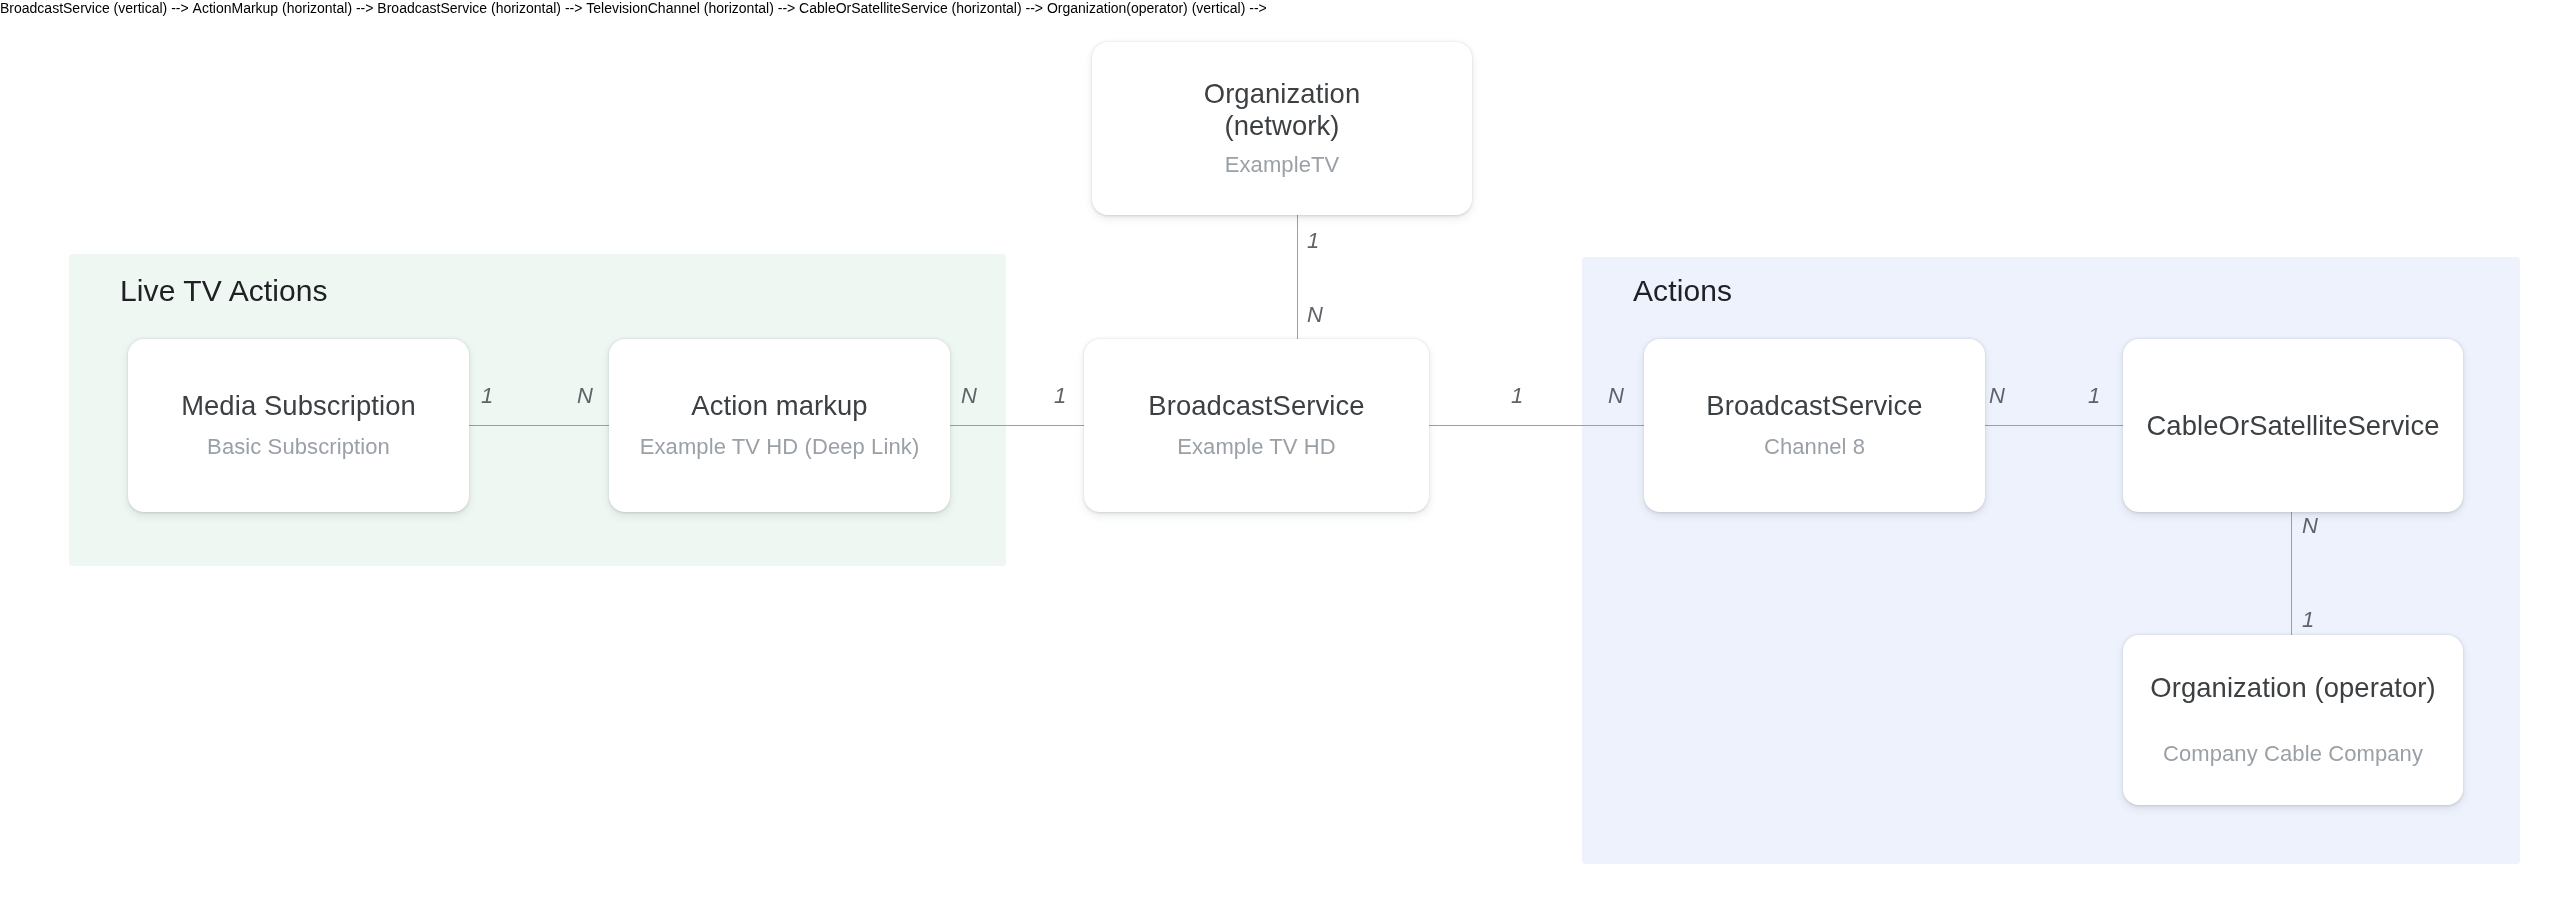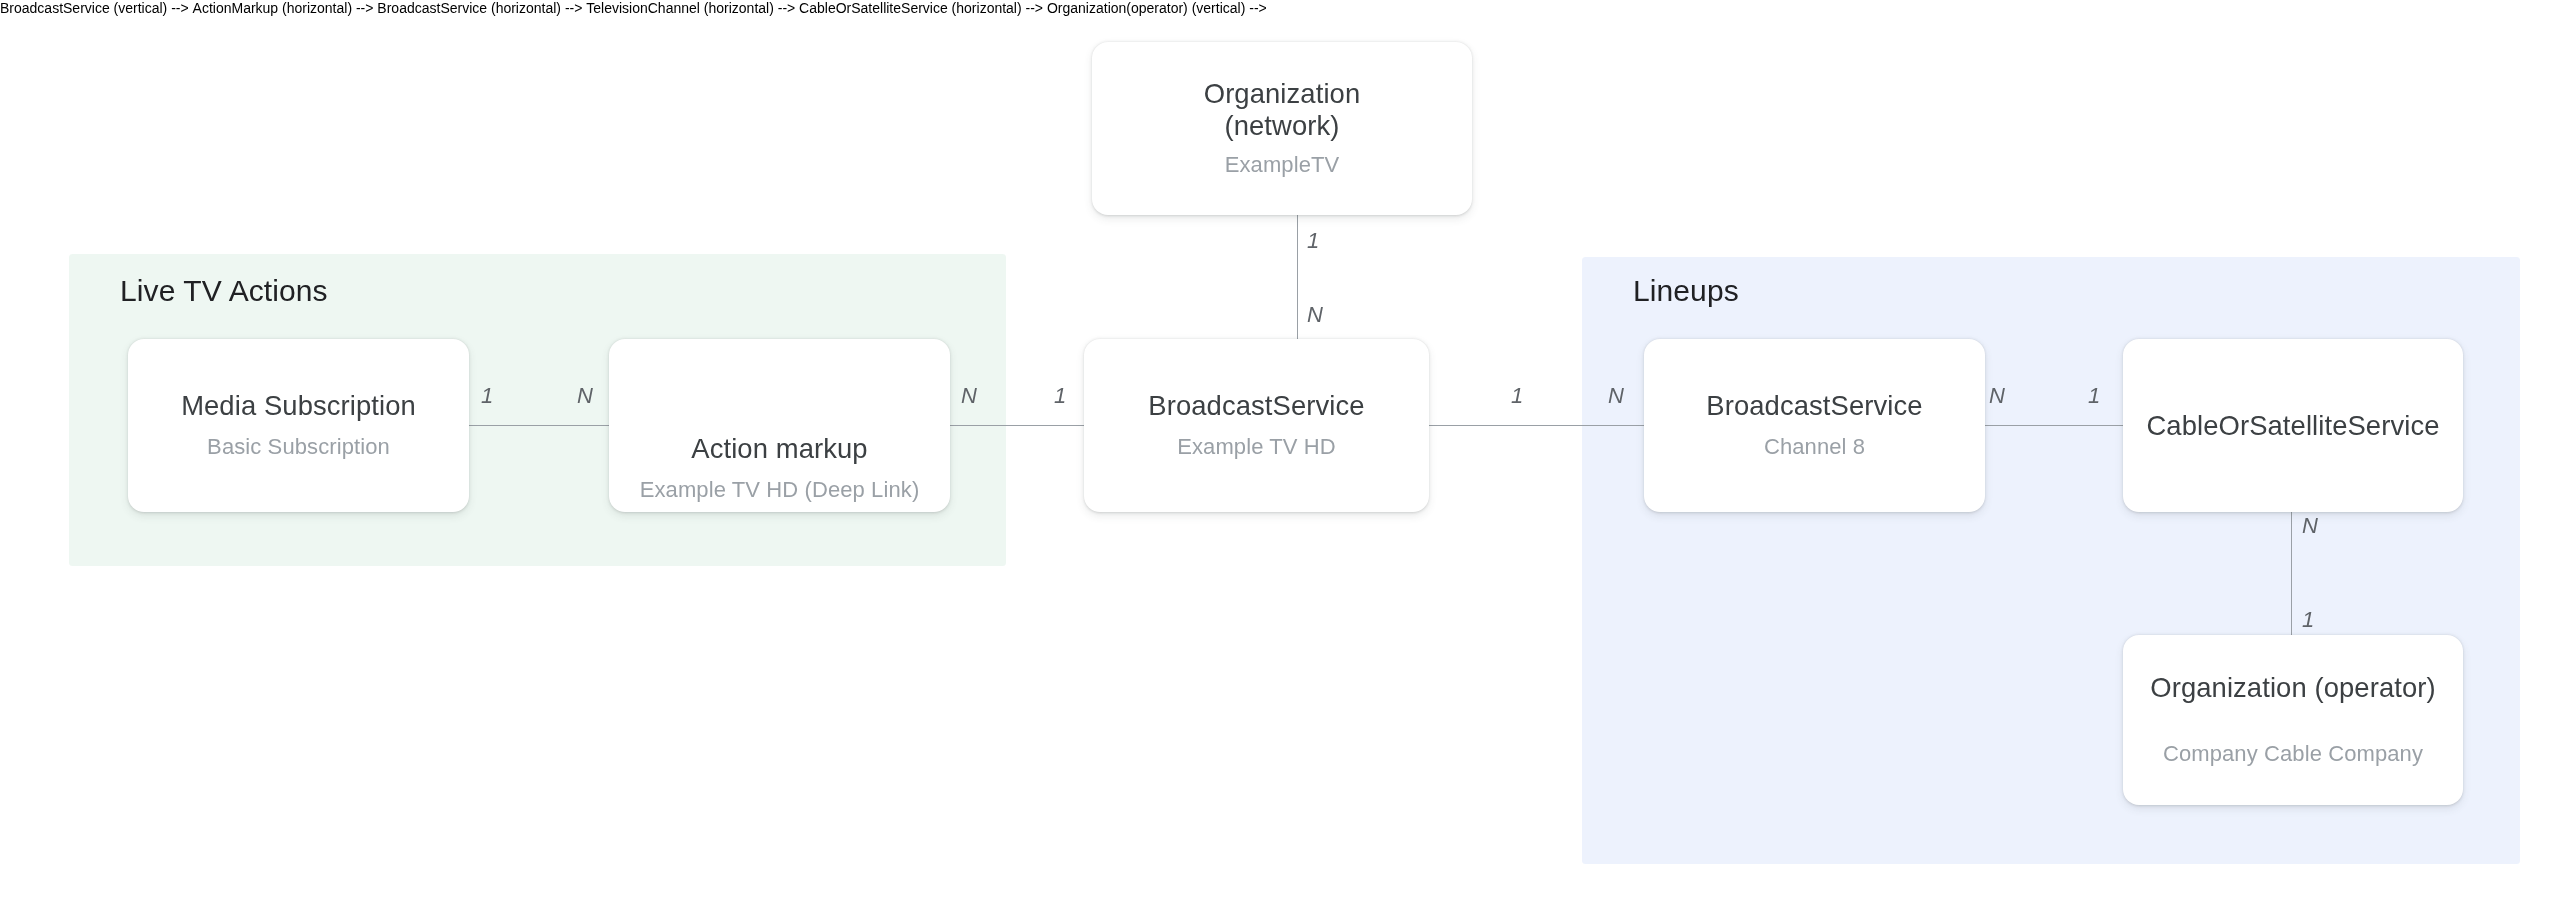--- a/index.html
+++ b/index.html
@@ -96,21 +96,21 @@
 
 <div id="stage">
 
   
   <div class="panel" style="left:69px; top:254px; width:937px; height:312px; background:#eef7f2;"></div>
 
   <div class="panel-title" style="left:120px; top:274px;">Live TV Actions</div>
 
   <div class="panel" style="left:1582px; top:257px; width:938px; height:607px; background:#edf2fd;"></div>
 
-  <div class="panel-title" style="left:1633px; top:274px;">Lineups</div>
+  <div class="panel-title" style="left:1633px; top:274px;">Actions</div>
 
   
 
    BroadcastService (vertical) --&gt;
   <div class="edge-v" style="left:1297px; top:214px; height:125px;"></div>
   <div class="card-mult" style="left:1307px; top:228px;">1</div>
   <div class="card-mult" style="left:1307px; top:302px;">N</div>
 
    ActionMarkup (horizontal) --&gt;
   <div class="edge-h" style="left:467px; top:425px; width:143px;"></div>
@@ -148,21 +148,21 @@
   
   <div class="card tall-title" style="left:1092px; top:42px; width:380px; height:173px;">
     <div class="card-title">
       <span>Organization</span><br>
       <span>(network)</span>
     </div>
     <div class="card-sub">ExampleTV</div>
   </div>
 
   
-  <div class="card" style="left:609px; top:339px; width:341px; height:173px;justify-content:flex-end;">
+  <div class="card" style="left:609px; top:339px; width:341px; height:173px;">
     <div class="card-title">Action markup</div>
     <div class="card-sub">Example TV HD (Deep Link)</div>
   </div>
 
   
   <div class="card" style="left:1084px; top:339px; width:345px; height:173px;">
     <div class="card-title">BroadcastService</div>
     <div class="card-sub">Example TV HD</div>
   </div>
 

